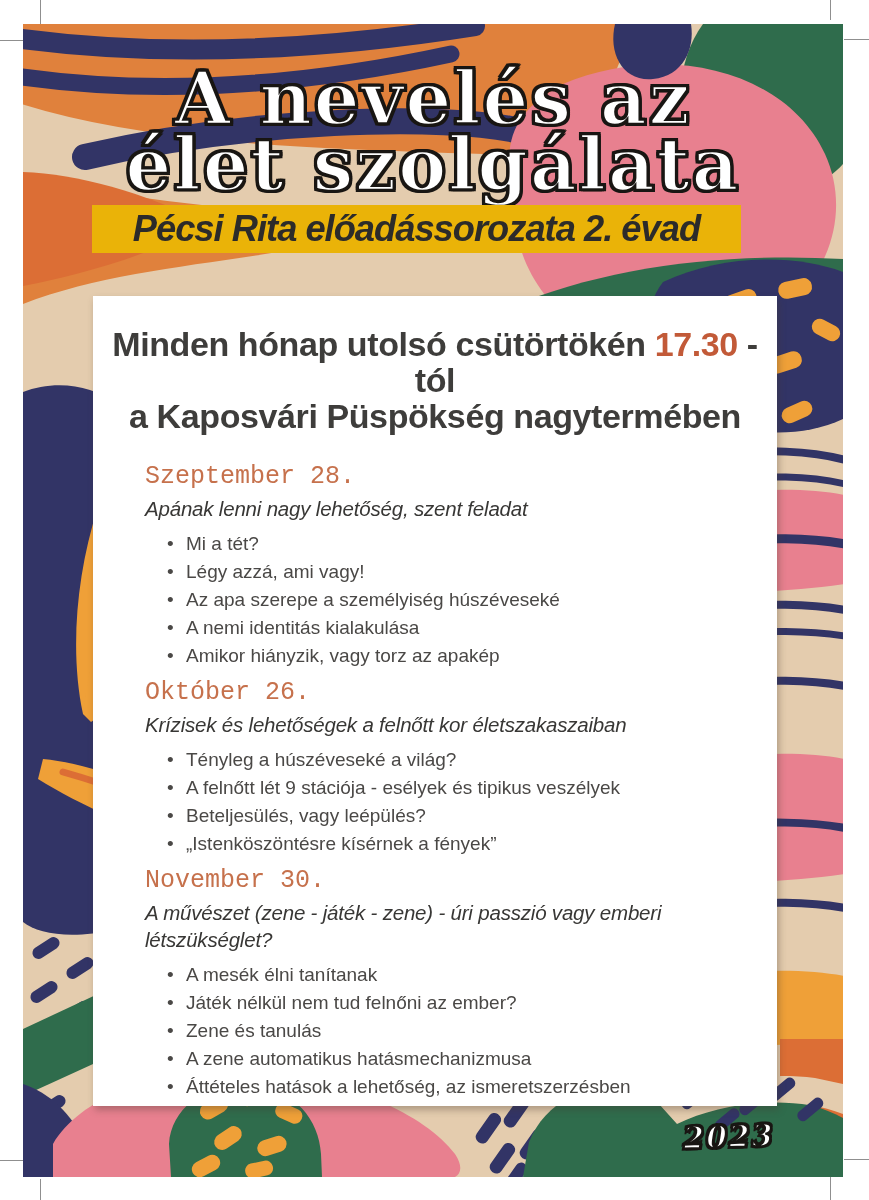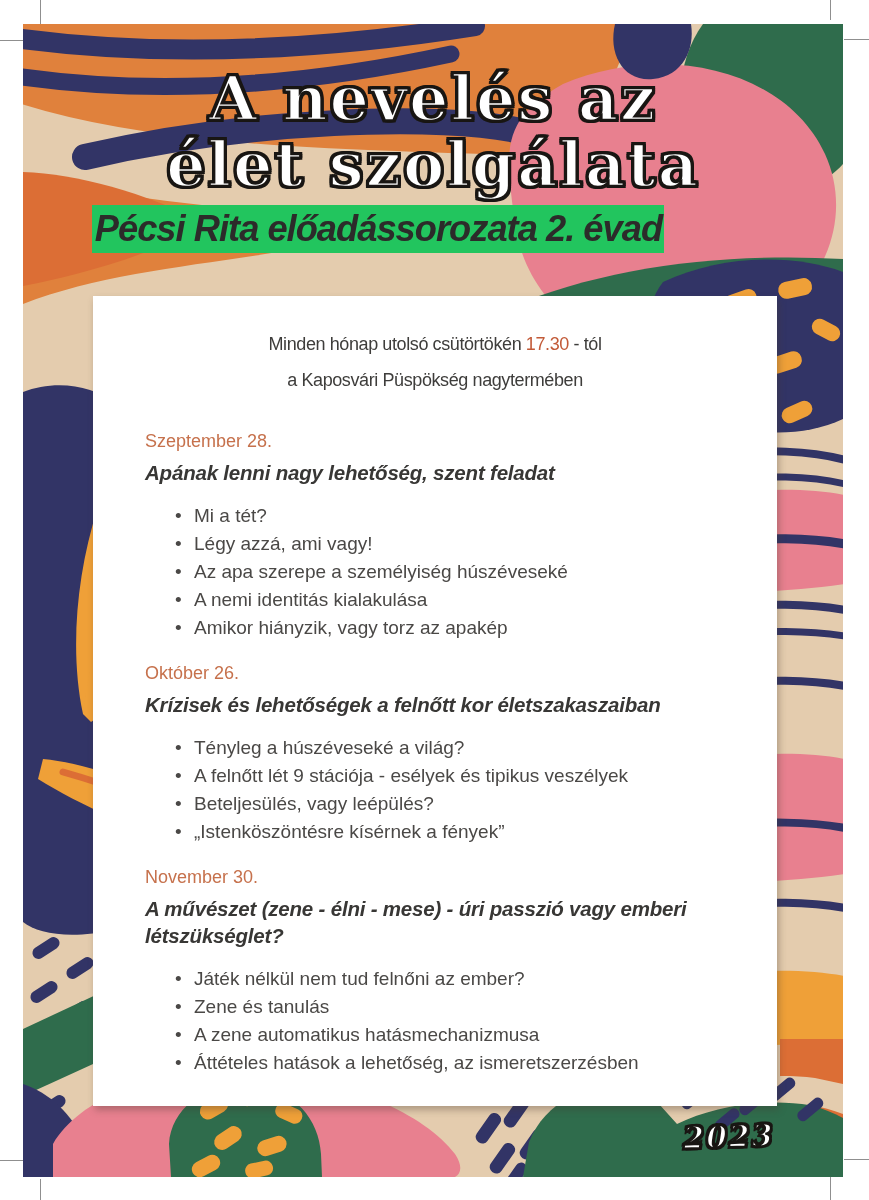--- a/index.html
+++ b/index.html
@@ -15,43 +15,43 @@
   .crop{position:absolute;background:#8f8f8f;}
   .crop.v{width:1px;} .crop.h{height:1px;}
   
   .poster{position:absolute;left:23px;top:24px;width:820px;height:1153px;overflow:hidden;background:var(--c-tan);}
   .bg{position:absolute;left:0;top:0;width:820px;height:1153px;display:block;}
   .f-orange{fill:var(--c-orange)} .f-dorange{fill:var(--c-dark_orange)} .f-tan{fill:var(--c-tan)}
   .f-navy{fill:var(--c-navy)} .f-pink{fill:var(--c-pink)} .f-green{fill:var(--c-green)} .f-dot{fill:var(--c-dot_orange)}
   .s-navy{stroke:var(--c-navy);fill:none} .s-tan{stroke:var(--c-tan);fill:none} .s-dorange{stroke:var(--c-dark_orange);fill:none}
 
   .title{position:absolute;left:0;right:0;top:42px;text-align:center;
-    font-family:"DejaVu Serif",serif;font-weight:700;font-size:62px;line-height:66px;
+    font-family:"DejaVu Serif",serif;font-weight:700;font-size:72px;line-height:66px;
     color:var(--c-title_fill);letter-spacing:2px;
     -webkit-text-stroke:2.4px var(--c-title_stroke);
     text-shadow:2px 2px 0 var(--c-title_stroke),-2px -2px 0 var(--c-title_stroke),
        2px -2px 0 var(--c-title_stroke),-2px 2px 0 var(--c-title_stroke),
        2px 0 0 var(--c-title_stroke),-2px 0 0 var(--c-title_stroke),
        0 2px 0 var(--c-title_stroke),0 -2px 0 var(--c-title_stroke);}
-  .banner{position:absolute;left:69px;top:181px;width:572px;height:48px;background:#22c55e;
+  .banner{position:absolute;left:69px;top:181px;width:649px;height:48px;background:#eab308;
     display:flex;align-items:center;justify-content:center;}
   .banner span{font-style:italic;font-weight:700;font-size:37px;letter-spacing:-1px;
     color:#2c2b2a;transform:scaleX(0.98);white-space:nowrap;}
 
   .card{position:absolute;left:70px;top:272px;width:684px;height:810px;background:#ffffff;
     box-shadow:2px 4px 7px rgba(70,58,45,.35);}
-  .card-heading{margin-top:30px;text-align:center;font-weight:400;font-size:18px;line-height:36px;
+  .card-heading{margin-top:30px;text-align:center;font-weight:700;font-size:34px;line-height:36px;
     color:var(--c-heading_text);letter-spacing:-0.4px;}
   .card-heading .time{color:var(--c-time_text);}
   .sections{margin:28px 38px 0 52px;}
   .section{margin-top:2px;}
-  .sec-date{font-size:18px;line-height:30px;color:var(--c-date_text);margin:0 0 3px 0;}
-  .sec-title{font-size:20.5px;line-height:27px;font-weight:700;font-style:italic;
+  .sec-date{font-size:25px;line-height:30px;color:var(--c-date_text);margin:0 0 3px 0;font-family:Liberation Mono, monospace;}
+  .sec-title{font-size:20.5px;line-height:27px;font-weight:400;font-style:italic;
     color:#383735;letter-spacing:-0.2px;margin:0 0 4px 0;}
-  .bullets{list-style:none;margin:16px;padding:0;}
+  .bullets{list-style:none;margin:8px;padding:0;}
   .bullets li{position:relative;padding-left:33px;font-size:19px;line-height:28px;color:var(--c-body_text);}
   .bullets li::before{content:"•";position:absolute;left:14px;top:0;color:var(--c-body_text);}
   .bullets li .note{line-height:28px;}
 
   .year{position:absolute;left:648px;top:1096px;width:116px;text-align:center;
     font-family:"DejaVu Serif",serif;font-style:italic;font-weight:700;font-size:30px;line-height:34px;
     color:var(--c-title_fill);letter-spacing:2px;transform:rotate(-2deg);
     -webkit-text-stroke:2px var(--c-title_stroke);
     text-shadow:2px 2px 0 var(--c-title_stroke),-2px -2px 0 var(--c-title_stroke),
       2px -2px 0 var(--c-title_stroke),-2px 2px 0 var(--c-title_stroke);}
@@ -222,22 +222,23 @@
     <ul class="bullets">
               <li><span>Tényleg a húszéveseké a világ?</span></li>
               <li><span>A felnőtt lét 9 stációja - esélyek és tipikus veszélyek</span></li>
               <li><span>Beteljesülés, vagy leépülés?</span></li>
               <li><span>„Istenköszöntésre kísérnek a fények”</span></li>
             </ul>
   </div>
 
   <div class="section">
     <div class="sec-date">November 30.</div>
-    <div class="sec-title">A művészet (zene - élni - mese) - úri passzió vagy emberi létszükséglet?</div>
+    <div class="sec-title">A művészet (zene - játék - zene) - úri passzió vagy emberi létszükséglet?</div>
     <ul class="bullets">
+              <li><span>A mesék élni tanítanak</span></li>
               <li><span>Játék nélkül nem tud felnőni az ember?</span></li>
               <li><span>Zene és tanulás</span></li>
               <li><span>A zene automatikus hatásmechanizmusa</span></li>
               <li><span>Áttételes hatások a lehetőség, az ismeretszerzésben</span></li>
             </ul>
   </div>
 </div>
     </div>
 
     <div class="year">2023</div>

